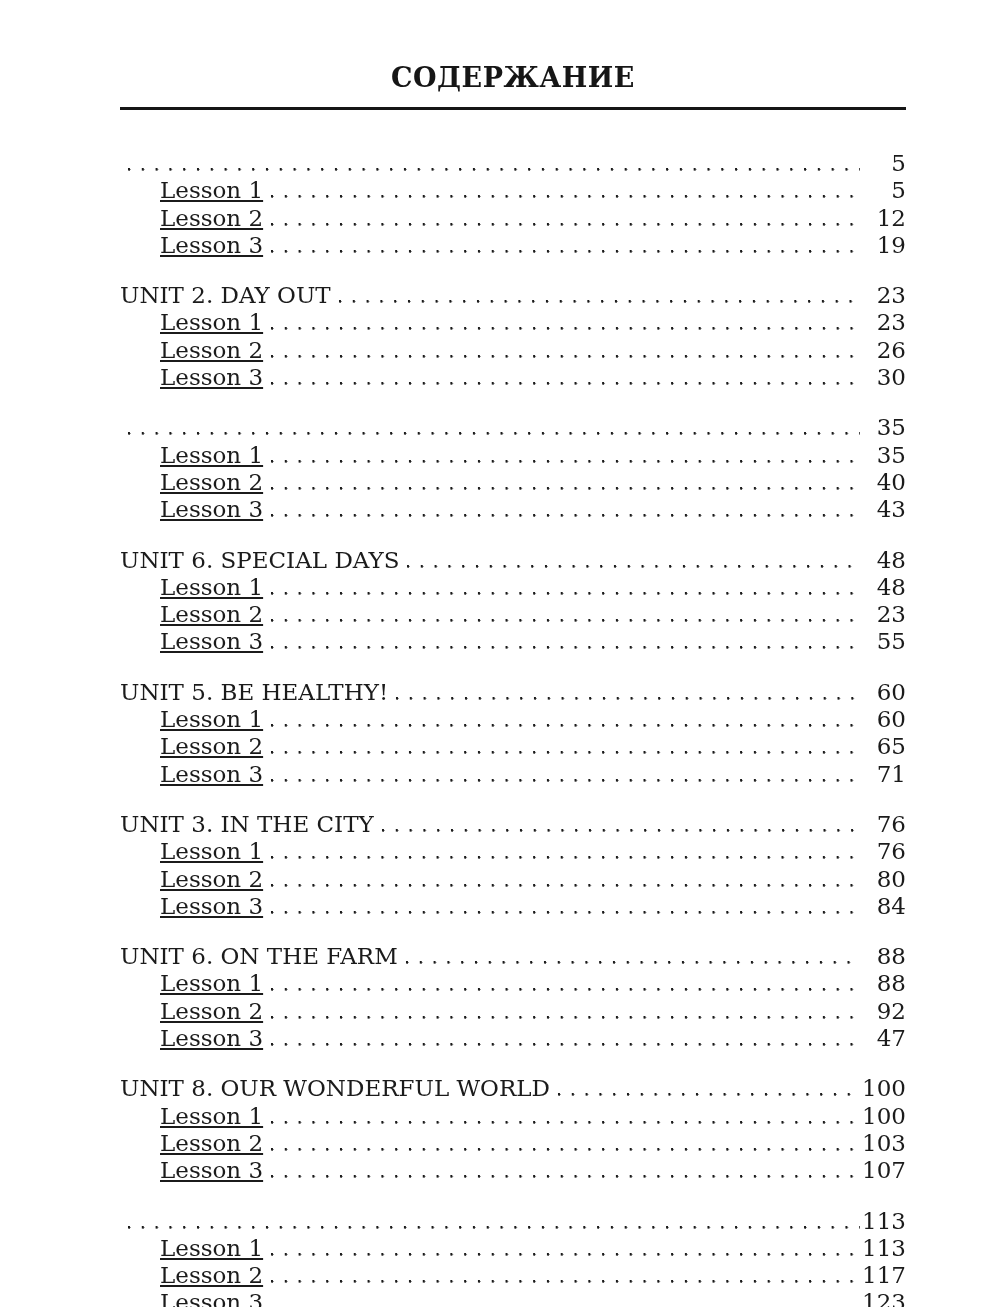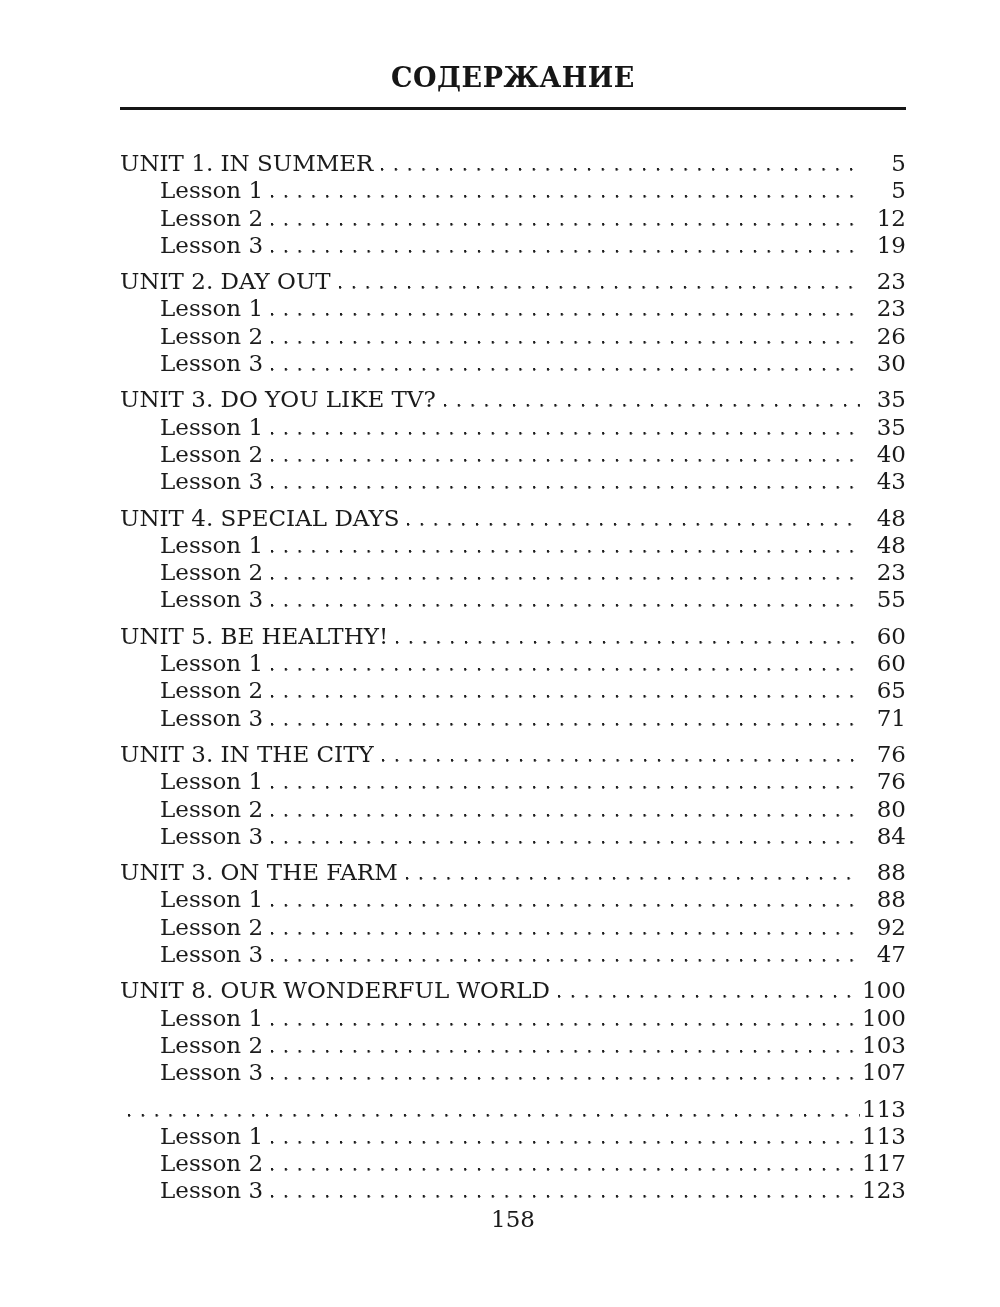--- a/index.html
+++ b/index.html
@@ -32,34 +32,35 @@
   }
   .rule {
     height: 3px;
     background: #161616;
     margin-top: 11px;
   }
   .toc {
     margin-top: 40px;
   }
   .unit-group + .unit-group {
-    margin-top: 9px;
+    margin-top: 23px;
   }
   .row {
     display: flex;
     align-items: baseline;
     font-size: 23px;
     line-height: 27.3px;
     white-space: nowrap;
   }
   .row .label {
     flex: 0 0 auto;
   }
   .row.lesson .label {
     padding-left: 40px;
+    text-decoration: underline;
   }
   .leader {
     flex: 1 1 auto;
     height: 5px;
     margin-left: 7px;
     background-image: radial-gradient(circle at 2px 3.1px, #1b1b1b 1.45px, rgba(0,0,0,0) 1.55px);
     background-size: 13.8px 5px;
     background-repeat: repeat-x;
     overflow: hidden;
   }
@@ -77,21 +78,20 @@
 </head>
 <body>
 
 <div class="page">
   <div class="block">
     <h1 class="title">СОДЕРЖАНИЕ</h1>
     <div class="rule"></div>
     <div class="toc" id="toc">
         <div class="unit-group">
           <div class="row unit">
-            <span class="label">UNIT 1. IN SUMMER</span>
             <span class="leader"></span>
             <span class="pagenum">5</span>
           </div>
           <div class="row lesson">
             <span class="label">Lesson 1</span>
             <span class="leader"></span>
             <span class="pagenum">5</span>
           </div>
           <div class="row lesson">
             <span class="label">Lesson 2</span>
@@ -121,21 +121,20 @@
             <span class="pagenum">26</span>
           </div>
           <div class="row lesson">
             <span class="label">Lesson 3</span>
             <span class="leader"></span>
             <span class="pagenum">30</span>
           </div>
         </div>
         <div class="unit-group">
           <div class="row unit">
-            <span class="label">UNIT 3. DO YOU LIKE TV?</span>
             <span class="leader"></span>
             <span class="pagenum">35</span>
           </div>
           <div class="row lesson">
             <span class="label">Lesson 1</span>
             <span class="leader"></span>
             <span class="pagenum">35</span>
           </div>
           <div class="row lesson">
             <span class="label">Lesson 2</span>
@@ -143,21 +142,21 @@
             <span class="pagenum">40</span>
           </div>
           <div class="row lesson">
             <span class="label">Lesson 3</span>
             <span class="leader"></span>
             <span class="pagenum">43</span>
           </div>
         </div>
         <div class="unit-group">
           <div class="row unit">
-            <span class="label">UNIT 4. SPECIAL DAYS</span>
+            <span class="label">UNIT 6. SPECIAL DAYS</span>
             <span class="leader"></span>
             <span class="pagenum">48</span>
           </div>
           <div class="row lesson">
             <span class="label">Lesson 1</span>
             <span class="leader"></span>
             <span class="pagenum">48</span>
           </div>
           <div class="row lesson">
             <span class="label">Lesson 2</span>
@@ -209,21 +208,21 @@
             <span class="pagenum">80</span>
           </div>
           <div class="row lesson">
             <span class="label">Lesson 3</span>
             <span class="leader"></span>
             <span class="pagenum">84</span>
           </div>
         </div>
         <div class="unit-group">
           <div class="row unit">
-            <span class="label">UNIT 3. ON THE FARM</span>
+            <span class="label">UNIT 6. ON THE FARM</span>
             <span class="leader"></span>
             <span class="pagenum">88</span>
           </div>
           <div class="row lesson">
             <span class="label">Lesson 1</span>
             <span class="leader"></span>
             <span class="pagenum">88</span>
           </div>
           <div class="row lesson">
             <span class="label">Lesson 2</span>

